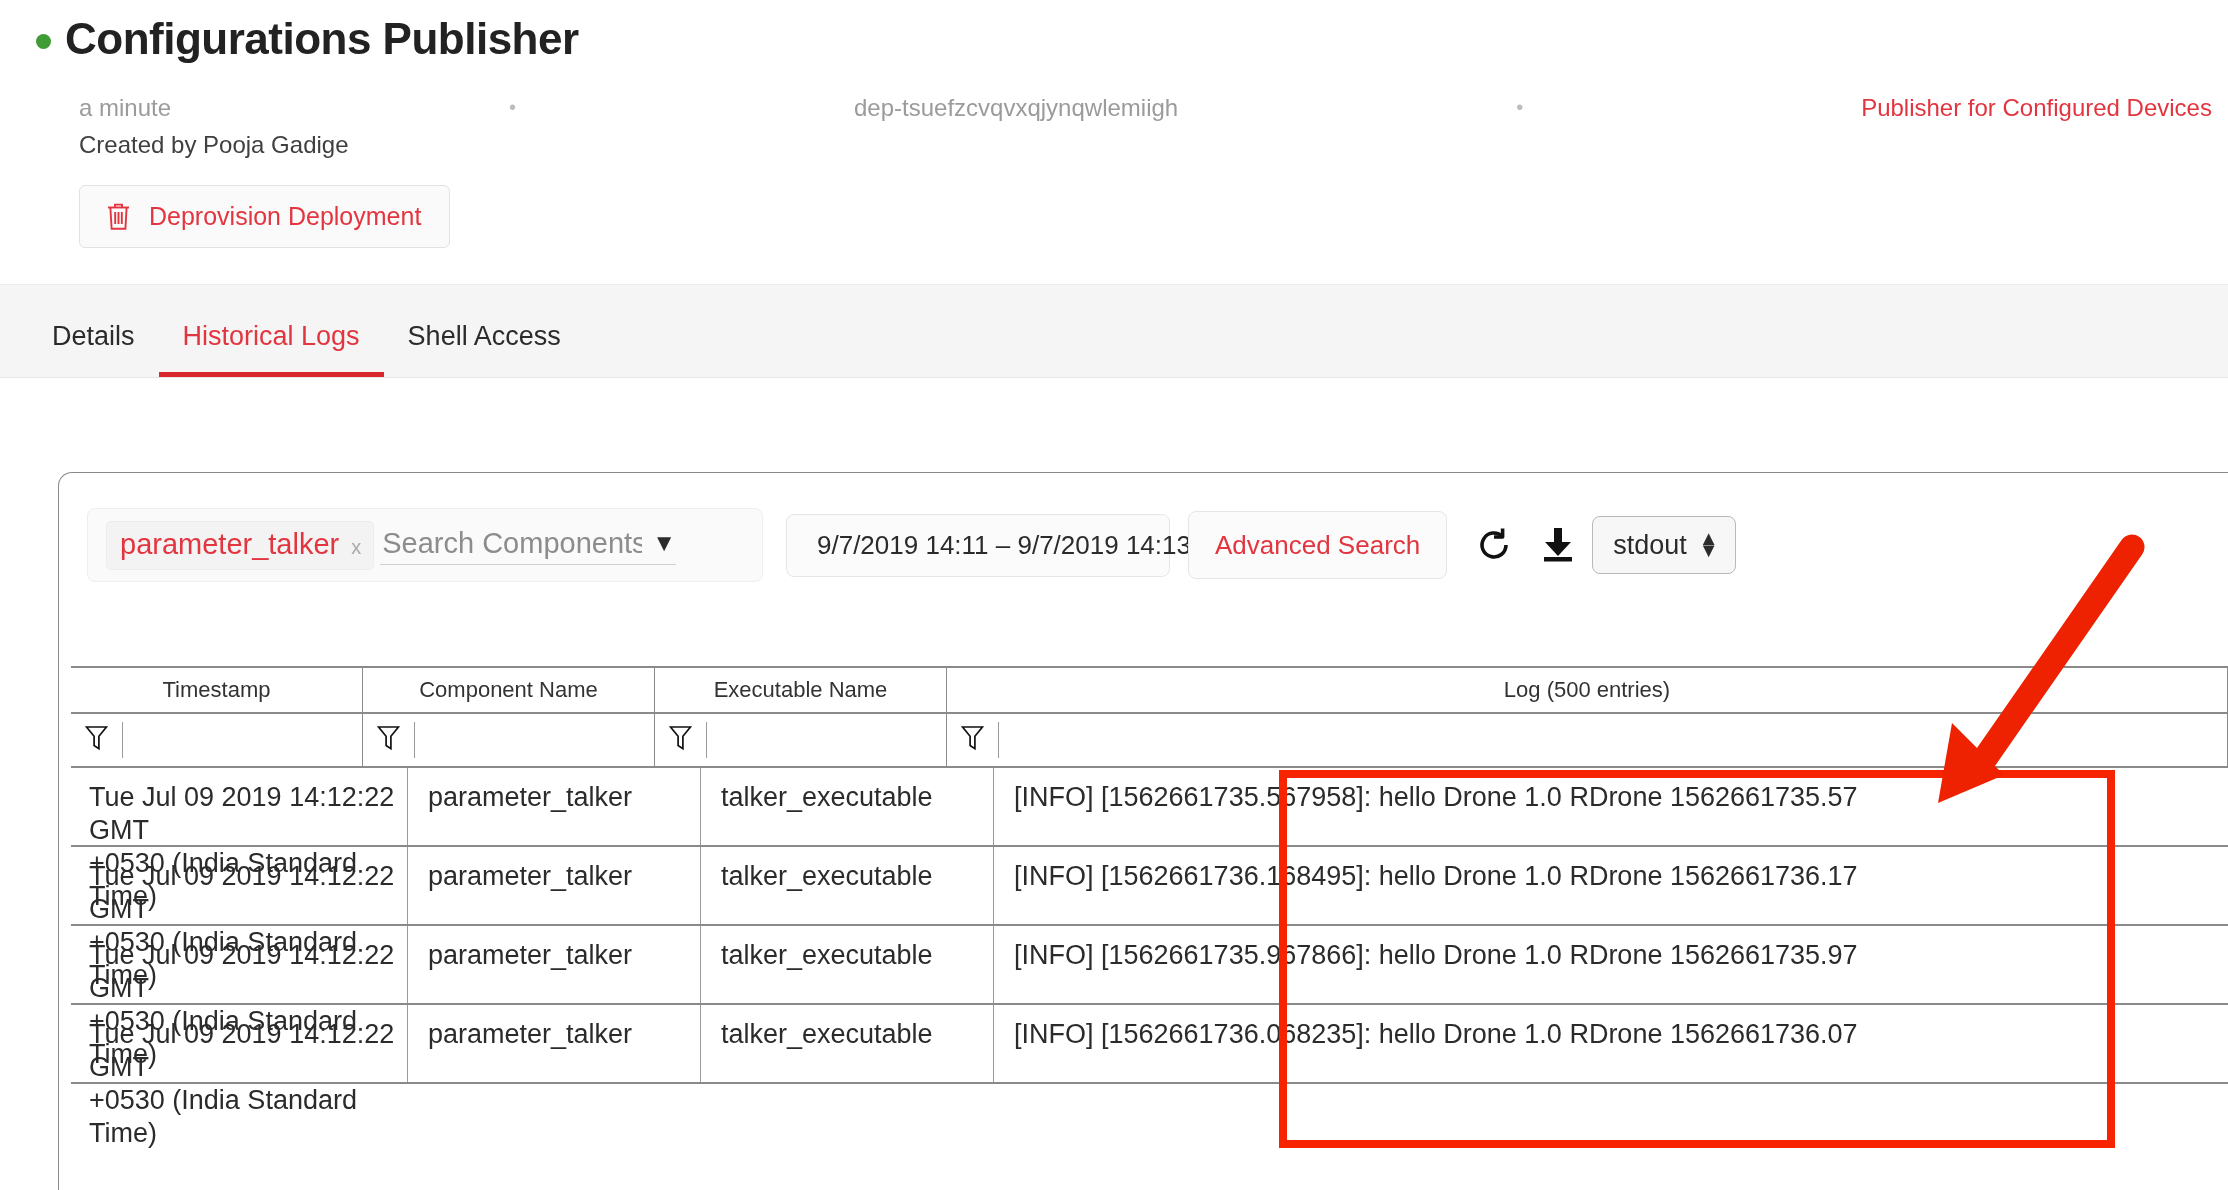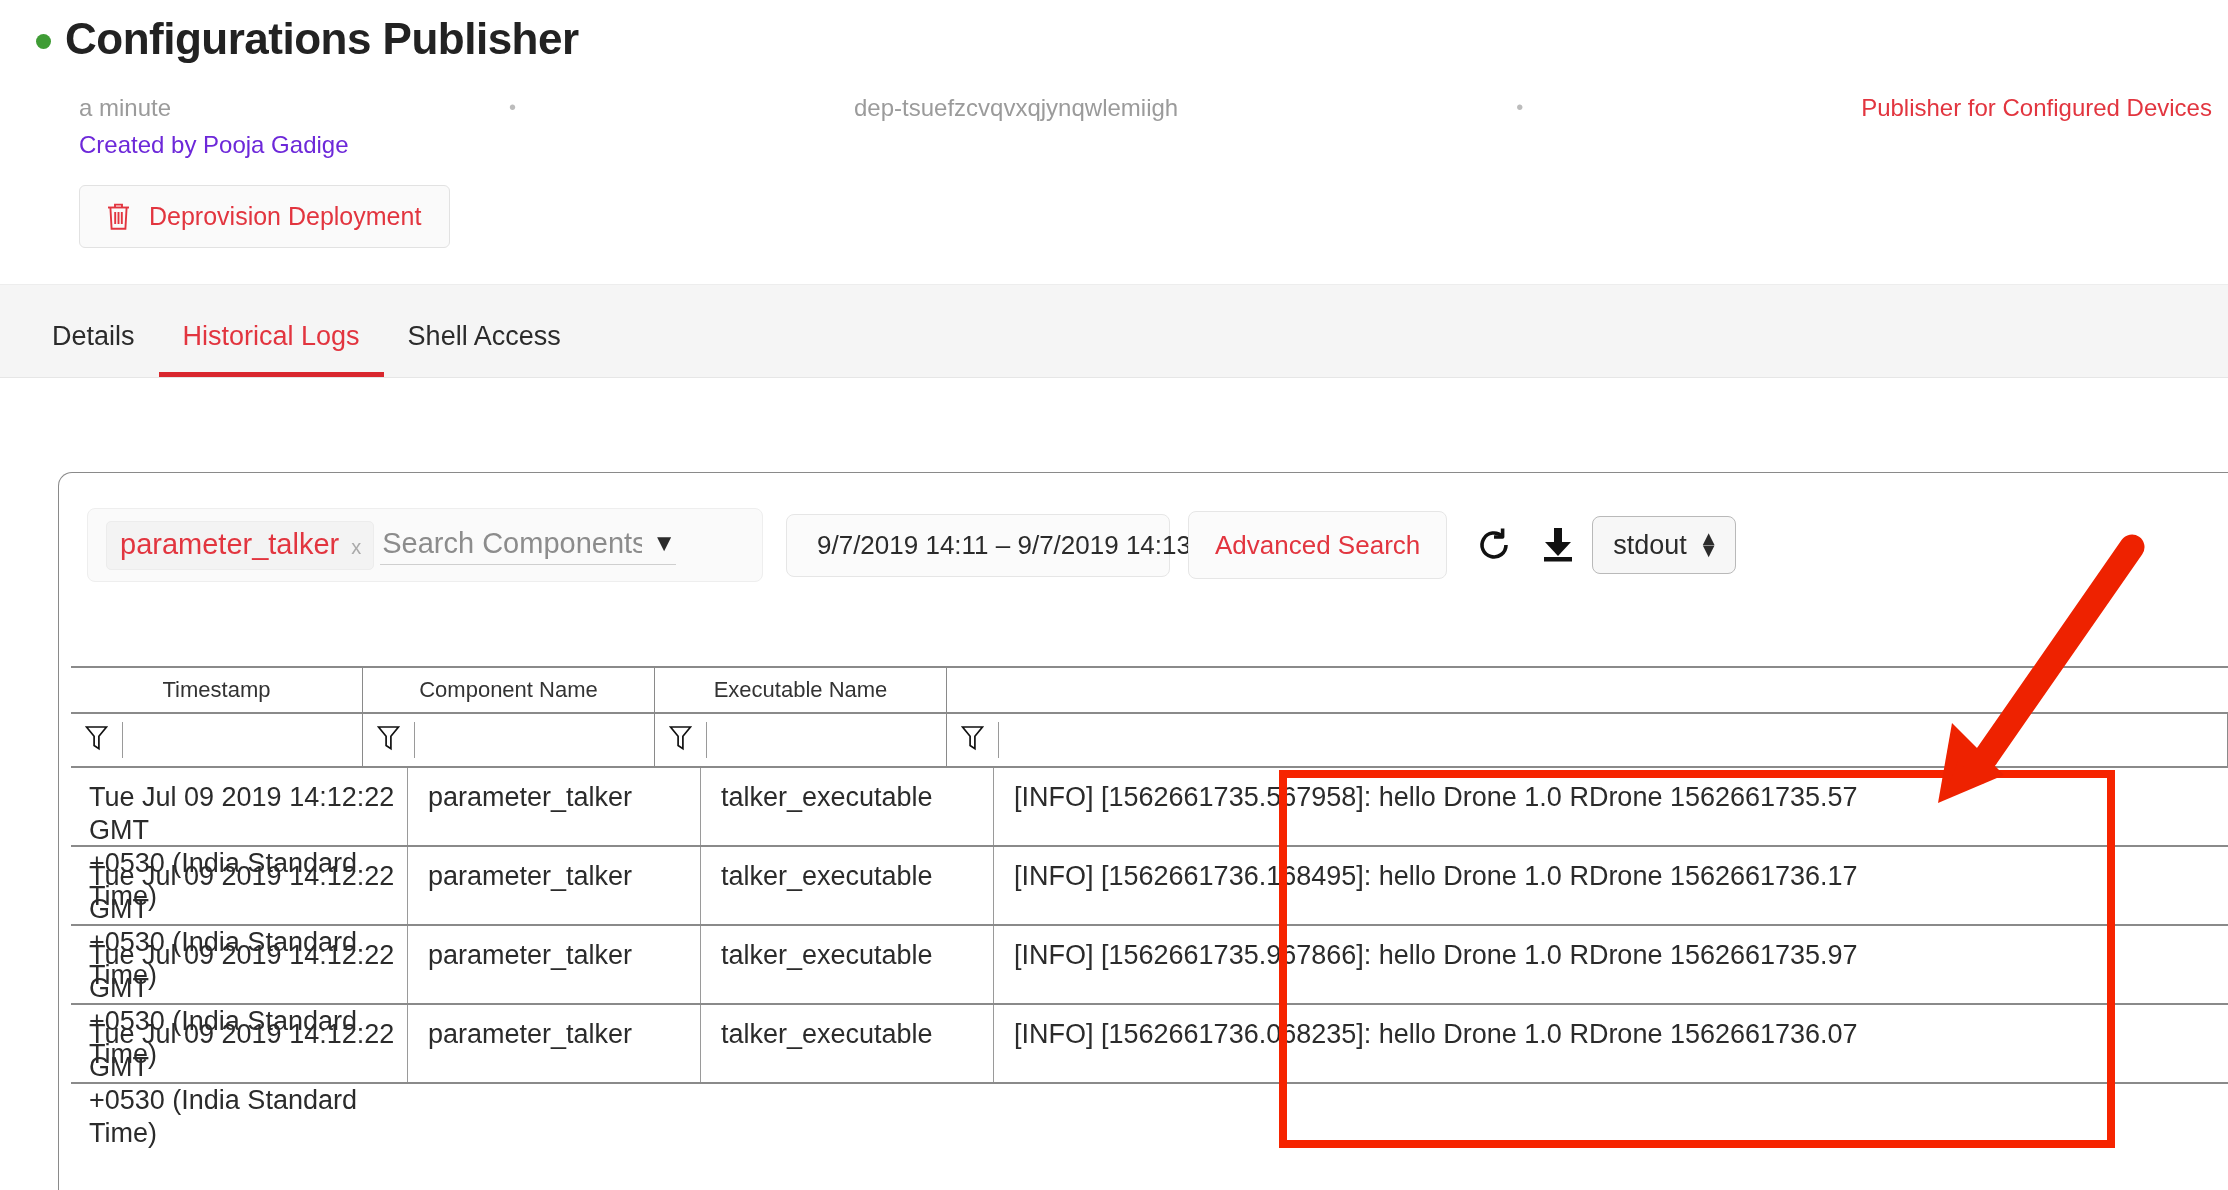--- a/index.html
+++ b/index.html
@@ -57,21 +57,21 @@
     color: #bcbcbc;
     font-size: 20px;
   }
   .meta-link {
     color: #e2353f;
   }
   .created-row {
     padding-left: 79px;
     margin-top: 9px;
     font-size: 24px;
-    color: #6d28d9;
+    color: #404040;
   }
   .deprovision-btn {
     margin-left: 79px;
     margin-top: 26px;
     display: inline-flex;
     align-items: center;
     gap: 18px;
     background: #fafafa;
     border: 1px solid #e2e2e2;
     border-radius: 6px;
@@ -418,20 +418,21 @@
       </span>
     </div>
   </div>
 
   <div class="grid">
 
     <div class="grid-head">
       <div class="hc c1">Timestamp</div>
       <div class="hc c2">Component Name</div>
       <div class="hc c3">Executable Name</div>
+      <div class="hc c4">Log (500 entries)</div>
     </div>
 
     <div class="grid-filter">
       <div class="fc c1">
         <span>
           <svg width="23" height="26" viewBox="0 0 23 26" fill="none" stroke="#111" stroke-width="1.7">
             <path d="M1.5 2h20l-7.6 9.3v12.4l-4.8-3.2V11.3z"></path>
           </svg>
         </span>
         <input class="fc-input" type="text" style="">

